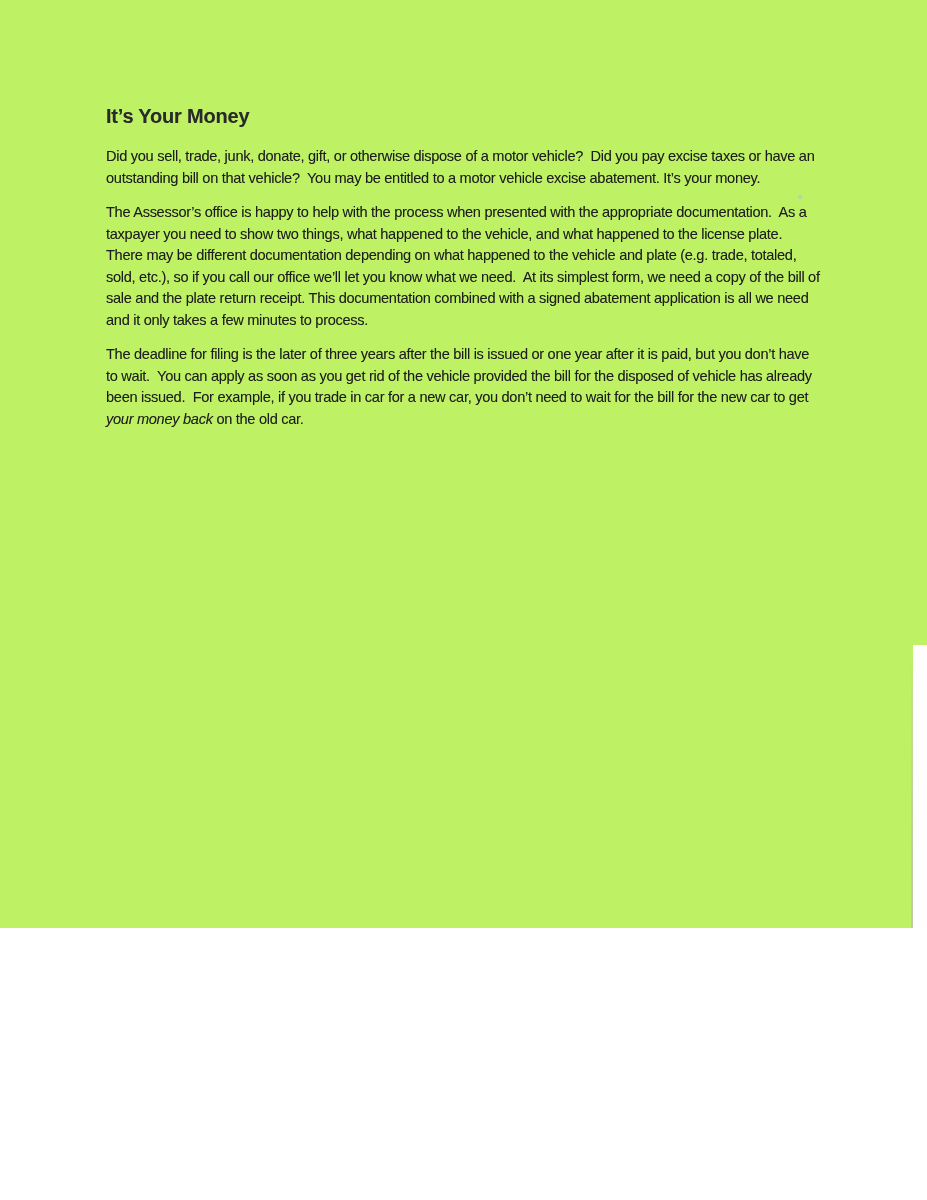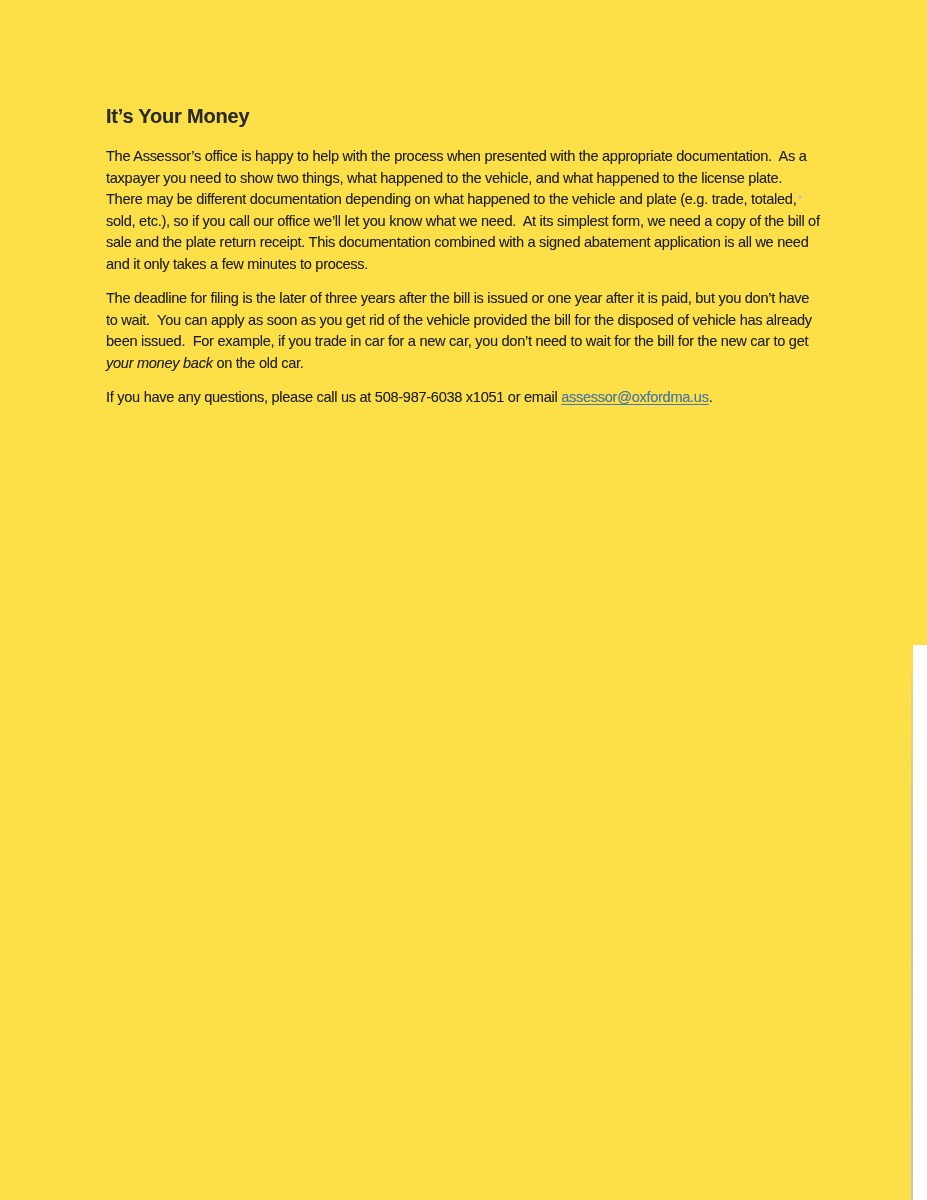--- a/index.html
+++ b/index.html
@@ -3,22 +3,22 @@
 <meta charset="utf-8">
 <style>
   html, body {
     margin: 0;
     padding: 0;
     background: #ffffff;
   }
   .page {
     position: relative;
     width: 927px;
-    height: 1200px;
-    background: #fde047;
+    height: 928px;
+    background: #bef264;
     overflow: hidden;
     font-family: "Liberation Sans", "DejaVu Sans", sans-serif;
     color: #1d1d1d;
     text-shadow: 0 0 0.5px rgba(40,40,40,0.35);
   }
   .content {
     position: absolute;
     left: 106px;
     top: 103px;
     width: 718px;
@@ -81,25 +81,25 @@
   }
 </style>
 </head>
 <body>
 
 <div class="page">
   <div class="content">
 
     <h1 class="doc-title">It’s Your Money</h1>
 
+    <p class="para">Did you sell, trade, junk, donate, gift, or otherwise dispose of a motor vehicle?  Did you pay excise taxes or have an outstanding bill on that vehicle?  You may be entitled to a motor vehicle excise abatement. It’s your money.</p>
 
     <p class="para">The Assessor’s office is happy to help with the process when presented with the appropriate documentation.  As a taxpayer you need to show two things, what happened to the vehicle, and what happened to the license plate.  There may be different documentation depending on what happened to the vehicle and plate (e.g. trade, totaled, sold, etc.), so if you call our office we’ll let you know what we need.  At its simplest form, we need a copy of the bill of sale and the plate return receipt. This documentation combined with a signed abatement application is all we need and it only takes a few minutes to process.</p>
 
     <p class="para"><span>The deadline for filing is the later of three years after the bill is issued or one year after it is paid, but you don’t have to wait.  You can apply as soon as you get rid of the vehicle provided the bill for the disposed of vehicle has already been issued.  For example, if you trade in car for a new car, you don’t need to wait for the bill for the new car to get </span><span class="em-underline">your money back</span><span> on the old car.</span></p>
 
-    <p class="para"><span>If you have any questions, please call us at 508-987-6038 x1051 or email </span><a class="email-link" style="color: rgb(68, 120, 186);">assessor@oxfordma.us</a><span>.</span></p>
 
   </div>
 
   <div class="scan-edge-strip"></div>
   <div class="scan-edge-line"></div>
   <div class="scan-speck"></div>
 </div>
 
 </body></html>

